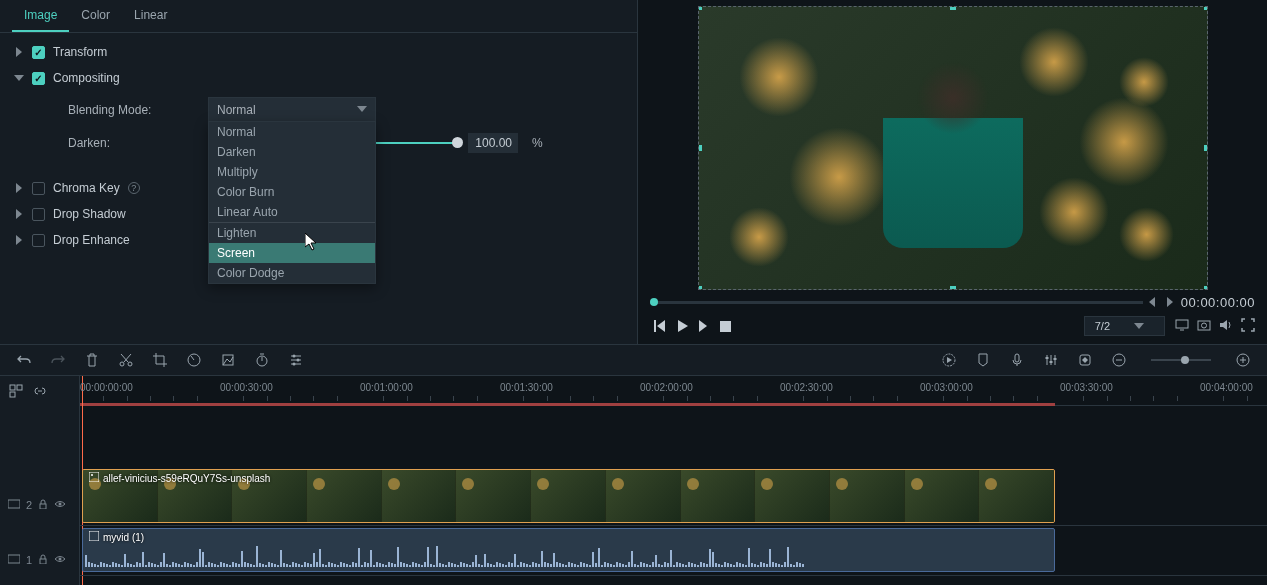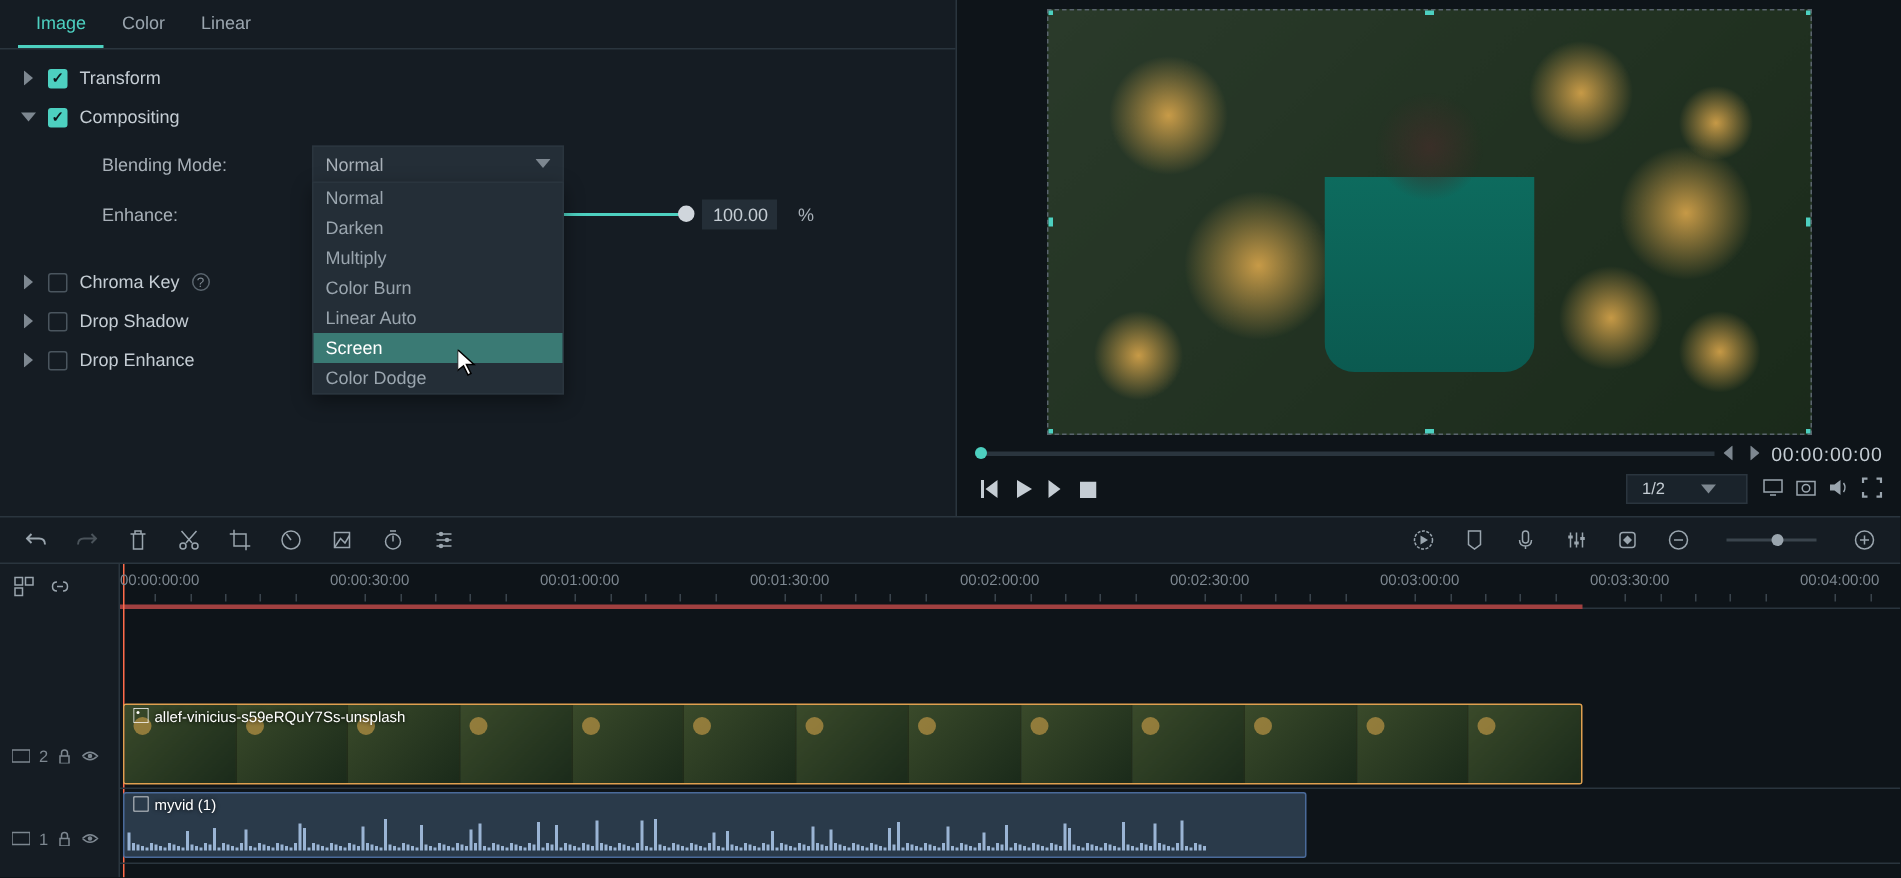--- a/index.html
+++ b/index.html
@@ -121,29 +121,30 @@
               <span class="down"><svg width="10" height="10" viewBox="0 0 10 10">
                     <path d="M0 2 L10 2 L5 8 Z" fill="currentColor"></path>
                   </svg></span>
             </div>
             <div class="dropdown">
               <div class="dropdown-item">Normal</div>
               <div class="dropdown-item">Darken</div>
               <div class="dropdown-item">Multiply</div>
               <div class="dropdown-item">Color Burn</div>
               <div class="dropdown-item">Linear Auto</div>
+              <div class="dropdown-item group-sep">Lighten</div>
               <div class="dropdown-item hover">Screen</div>
               <div class="dropdown-item">Color Dodge</div>
               <svg class="cursor-arrow" style="top:111px;left:96px" width="14" height="18" viewBox="0 0 14 18">
                   <path d="M0 0 L0 14 L4 11 L7 17 L9 16 L6 10 L11 10 Z" fill="#fff" stroke="#000" stroke-width="1"></path>
                 </svg>
             </div>
           </div>
           <div class="form-row">
-            <span class="form-label">Enhance:</span>
+            <span class="form-label">Darken:</span>
             <div class="slider-track">
               <div class="slider-fill" style="width:100%"></div>
               <div class="slider-thumb" style="left:calc(100% - 6px)"></div>
             </div>
             <span class="value-box">100.00</span>
             <span class="pct">%</span>
           </div>
         </div>
         <div class="section-row">
           <span class="chevron">
@@ -234,21 +235,21 @@
               </svg>
             </span>
           <span>
               <svg width="11" height="11" viewBox="0 0 11 11">
                 <rect width="11" height="11" fill="currentColor"></rect>
               </svg>
             </span>
         </div>
         <div class="playback-right">
           <div class="page-select">
-            <span>1/2</span>
+            <span>7/2</span>
             <svg width="10" height="10" viewBox="0 0 10 10">
                 <path d="M0 2 L10 2 L5 8 Z" fill="#7d8790"></path>
               </svg>
           </div>
           <div class="right-icons">
             <span><svg width="14" height="14" viewBox="0 0 14 14">
                   <rect x="1" y="2" width="12" height="8" fill="none" stroke="currentColor"></rect>
                   <path d="M5 12 H9" stroke="currentColor"></path>
                 </svg></span>
             <span><svg width="14" height="14" viewBox="0 0 14 14">
@@ -494,21 +495,21 @@
           <div class="clip-label">
             <span><svg width="10" height="10" viewBox="0 0 10 10">
                   <rect width="10" height="10" fill="none" stroke="#fff"></rect>
                   <circle cx="3" cy="3" r="1" fill="#fff"></circle>
                 </svg></span>
             <span>allef-vinicius-s59eRQuY7Ss-unsplash</span>
           </div>
         </div>
       </div>
       <div class="track-row" style="height:50px">
-        <div class="clip audio" style="left:2px;width:789px">
+        <div class="clip audio" style="left:2px;width:973px">
           <div class="clip-label">
             <span><svg width="10" height="10" viewBox="0 0 10 10">
                   <rect width="10" height="10" fill="none" stroke="#fff"></rect>
                 </svg></span>
             <span>myvid (1)</span>
           </div>
           <div class="waveform" id="wf">
               <div class="wf-bar" style="height: 12px;"></div>
               <div class="wf-bar" style="height: 5px;"></div>
               <div class="wf-bar" style="height: 4px;"></div>

